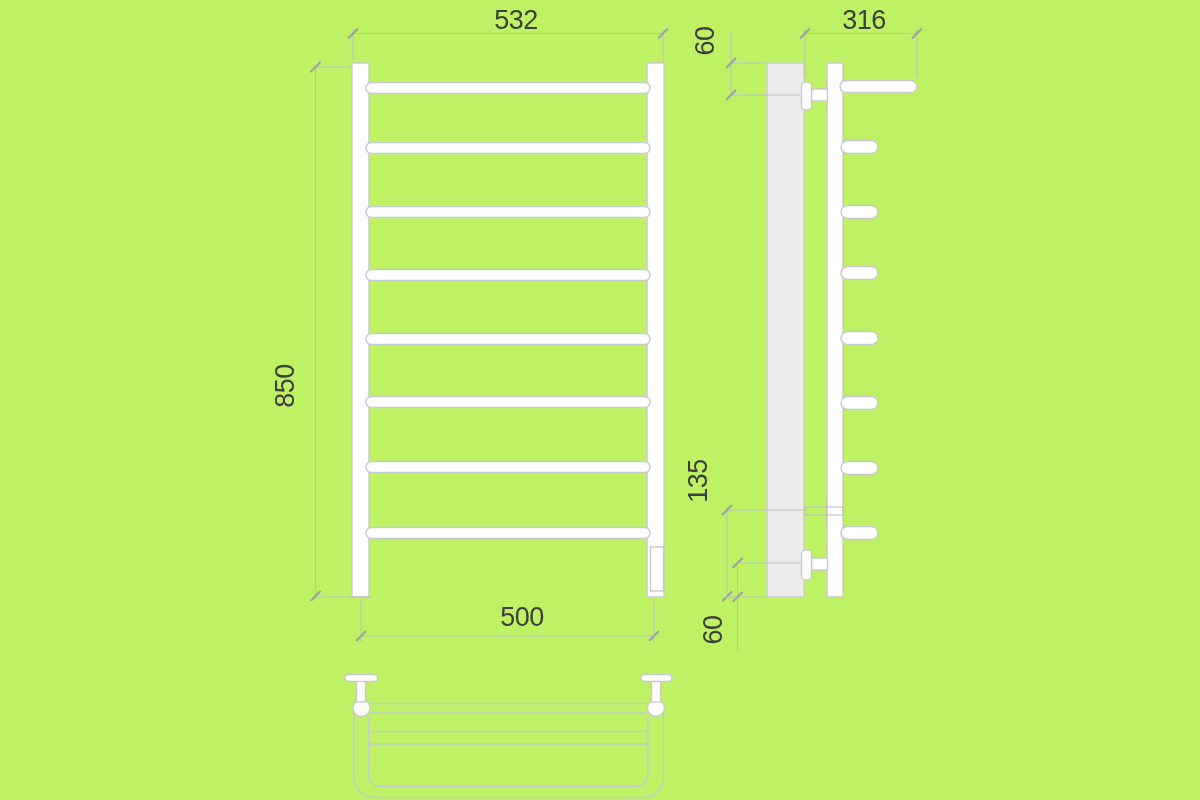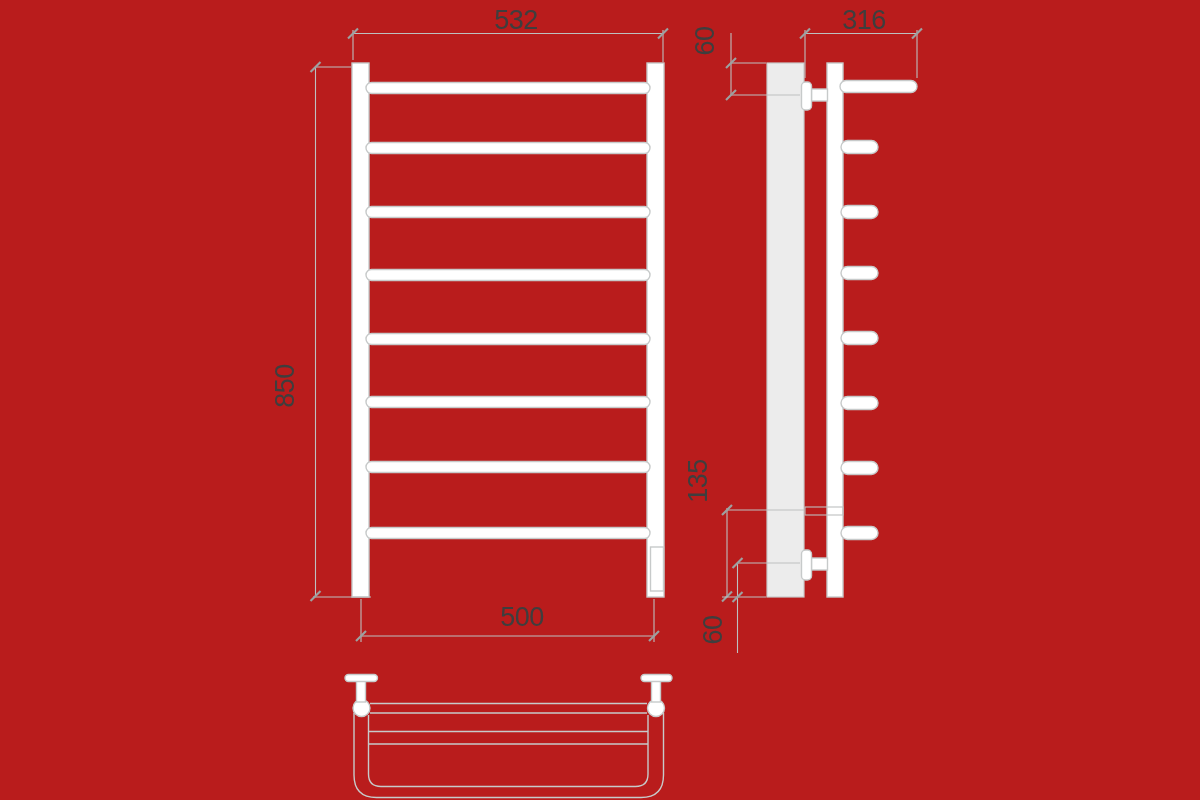--- a/index.html
+++ b/index.html
@@ -1,16 +1,16 @@
 <!DOCTYPE html>
 <html><head>
 <meta charset="utf-8">
 <style>
   html,body{margin:0;padding:0;background:#ffffff;}
-  .canvas{position:relative;width:1200px;height:800px;background:#b91c1c;overflow:hidden;}
+  .canvas{position:relative;width:1200px;height:800px;background:#bef264;overflow:hidden;}
   svg{display:block;}
   .ln   { stroke:#c7caca; stroke-width:1.4; fill:none; }
   .fw   { fill:#ffffff; stroke:#c7caca; stroke-width:1.4; }
   .wall { fill:#ececec; stroke:#c9cccc; stroke-width:1.2; }
   .dim  { stroke:#bdc0c0; stroke-width:1.1; fill:none; }
   .tick { stroke:#9da1a1; stroke-width:2.2; }
   .dtxt { fill:#3e3e3e; font-family:"Liberation Sans",sans-serif; font-size:27px; letter-spacing:-0.5px; }
 </style>
 </head>
 <body>

